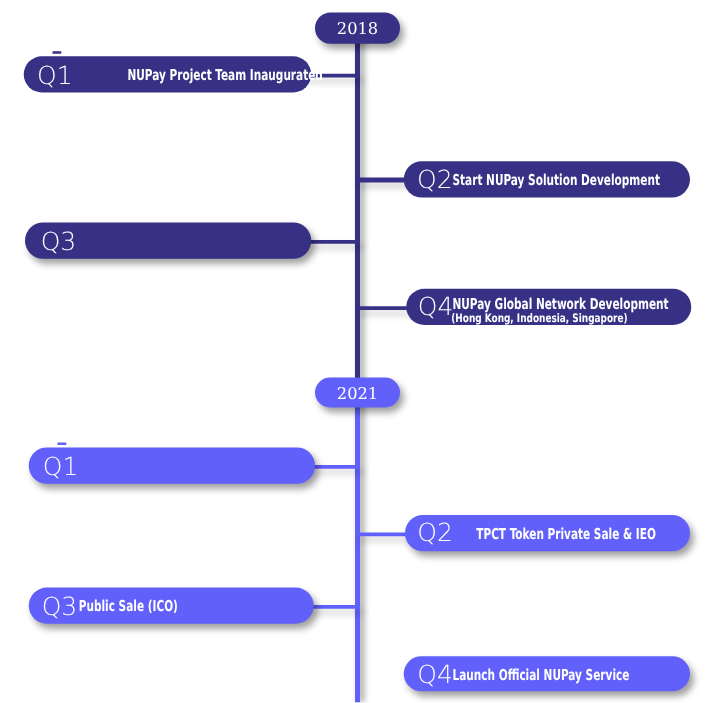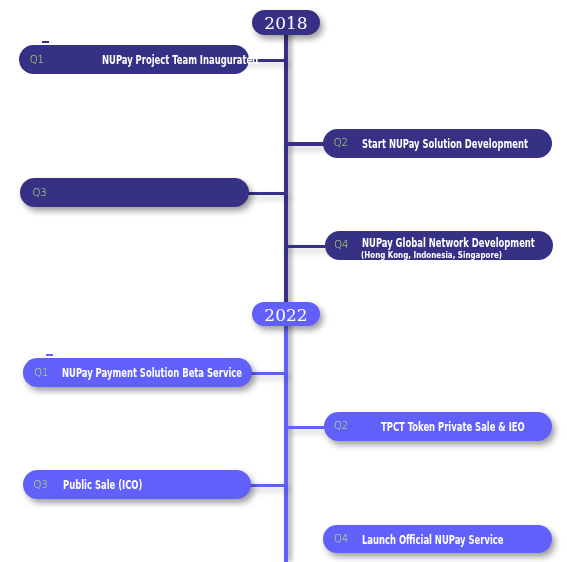--- a/index.html
+++ b/index.html
@@ -7,54 +7,54 @@
   body{width:567px;height:562px;overflow:hidden;
        font-family:"DejaVu Sans",sans-serif;}
   .stage{position:relative;width:567px;height:562px;background:#ffffff;}
 
   
   .spine{position:absolute;left:284px;width:4px;box-shadow:3px 0 5px rgba(0,0,0,.42);}
 
   
   .year{position:absolute;border-radius:14px;color:#ffffff;
         display:flex;align-items:center;justify-content:center;
-        font-family:"DejaVu Serif",serif;font-weight:400;font-size:17px;
+        font-family:"DejaVu Serif",serif;font-weight:400;font-size:13px;
         box-shadow:3px 4px 6px rgba(0,0,0,.38);}
   .year>span{display:block;transform:translateY(0.8px);}
 
   
   .conn{position:absolute;height:3.6px;box-shadow:3px 4px 6px rgba(0,0,0,.22);}
 
   
   .pill{position:absolute;display:flex;align-items:center;}
   .pill.sh{box-shadow:3px 4px 6px rgba(0,0,0,.38);}
   .onemask{position:absolute;width:7px;height:1.6px;display:block;}
-  .qlabel{font-family:"DejaVu Sans",sans-serif;font-weight:200;font-size:10px;
-          color:#bef264;line-height:1;letter-spacing:-0.1px;white-space:nowrap;}
+  .qlabel{font-family:"DejaVu Sans",sans-serif;font-weight:200;font-size:20px;
+          color:#ffffff;line-height:1;letter-spacing:-0.1px;white-space:nowrap;}
   .ptext{display:flex;flex-direction:column;justify-content:center;
          transform:translateY(0.8px);}
   .ptitle{font-family:"DejaVu Sans Condensed","DejaVu Sans",sans-serif;
           font-weight:700;font-size:12px;color:#ffffff;line-height:1.1;
           white-space:nowrap;transform:scaleX(.78);transform-origin:left center;}
   .psub{font-family:"DejaVu Sans Condensed","DejaVu Sans",sans-serif;
         font-weight:700;font-size:8.6px;color:#ffffff;line-height:1.1;
         white-space:nowrap;transform:scaleX(.765);transform-origin:left center;}
 </style>
 </head>
 <body>
 
 <div class="stage">
   <div class="spine" style="top:22px;height:282px;background:#363184;"></div>
   <div class="spine" style="top:304px;height:258px;background:#6160fa;"></div>
 
   <div class="year" style="left:252px;top:9.5px;width:68px;height:25px;background:#363184;">
       <span>2018</span>
     </div>
   <div class="year" style="left:252px;top:301.8px;width:68px;height:24.6px;background:#6160fa;">
-      <span>2022</span>
+      <span>2021</span>
     </div>
 
   <div id="items">
       <div class="conn" style="background: rgb(54, 49, 132); top: 58.85px; left: 243px; width: 45px;"></div>
       <div class="pill" style="background: rgb(54, 49, 132); left: 18.8px; top: 45.2px; width: 230.2px; height: 29.3px; border-radius: 14.65px;">
         <span class="qlabel" style="position: absolute; left: 10.9px;">Q1</span>
         <i class="onemask" style="background: rgb(54, 49, 132); left: 23.1px; top: -4px;"></i>
         <div class="ptext" style="position: absolute; left: 43.4px; padding-left: 40px;">
           <div class="ptitle">NUPay Project Team Inaugurated</div>
         </div>
@@ -75,23 +75,20 @@
         <span class="qlabel" style="position: absolute; left: 9.3px;">Q4</span>
         <div class="ptext" style="position: absolute; left: 37px; transform: translateY(3.2px);">
           <div class="ptitle">NUPay Global Network Development</div>
           <div class="psub" style="font-size: 9.4px; transform: scaleX(0.846); margin-left: -0.8px;">(Hong Kong, Indonesia, Singapore)</div>
         </div>
       </div>
       <div class="conn" style="background: rgb(97, 96, 250); top: 371.55px; left: 246px; width: 42px;"></div>
       <div class="pill sh" style="background: rgb(97, 96, 250); left: 22.9px; top: 358.2px; width: 229.1px; height: 28.7px; border-radius: 14.35px;">
         <span class="qlabel" style="position: absolute; left: 11.4px;">Q1</span>
         <i class="onemask" style="background: rgb(97, 96, 250); left: 23.6px; top: -4px;"></i>
-        <div class="ptext" style="position: absolute; left: 39.4px;">
-          <div class="ptitle">NUPay Payment Solution Beta Service</div>
-        </div>
       </div>
       <div class="conn" style="background: rgb(97, 96, 250); top: 425.5px; left: 284px; width: 45.5px;"></div>
       <div class="pill sh" style="background: rgb(97, 96, 250); left: 323.5px; top: 412.1px; width: 228.1px; height: 28.8px; border-radius: 14.4px;">
         <span class="qlabel" style="position: absolute; left: 10.4px;">Q2</span>
         <div class="ptext" style="position: absolute; left: 57px;">
           <div class="ptitle">TPCT Token Private Sale &amp; IEO</div>
         </div>
       </div>
       <div class="conn" style="background: rgb(97, 96, 250); top: 483.6px; left: 245.2px; width: 42.8px;"></div>
       <div class="pill sh" style="background: rgb(97, 96, 250); left: 22.5px; top: 470.1px; width: 228.7px; height: 29px; border-radius: 14.5px;">

